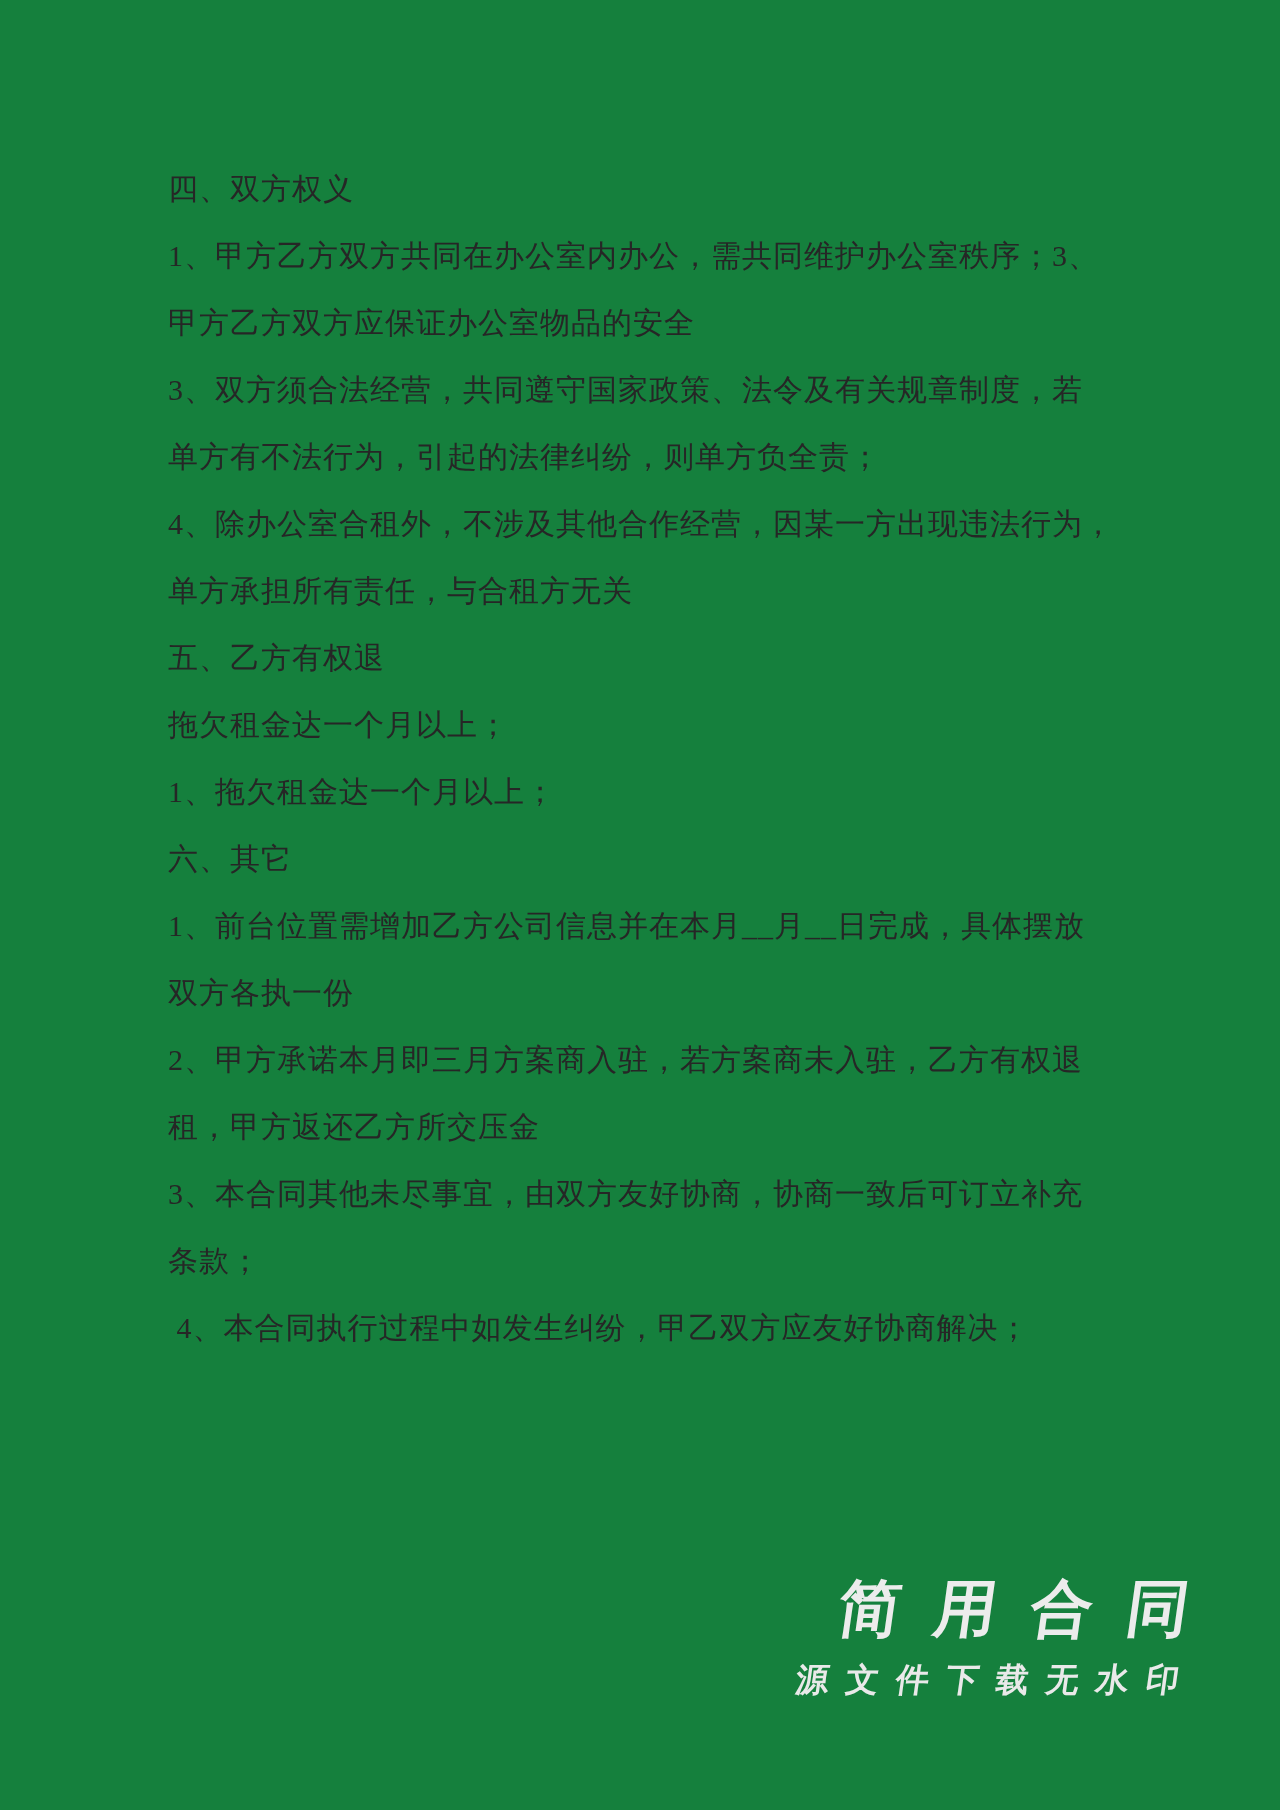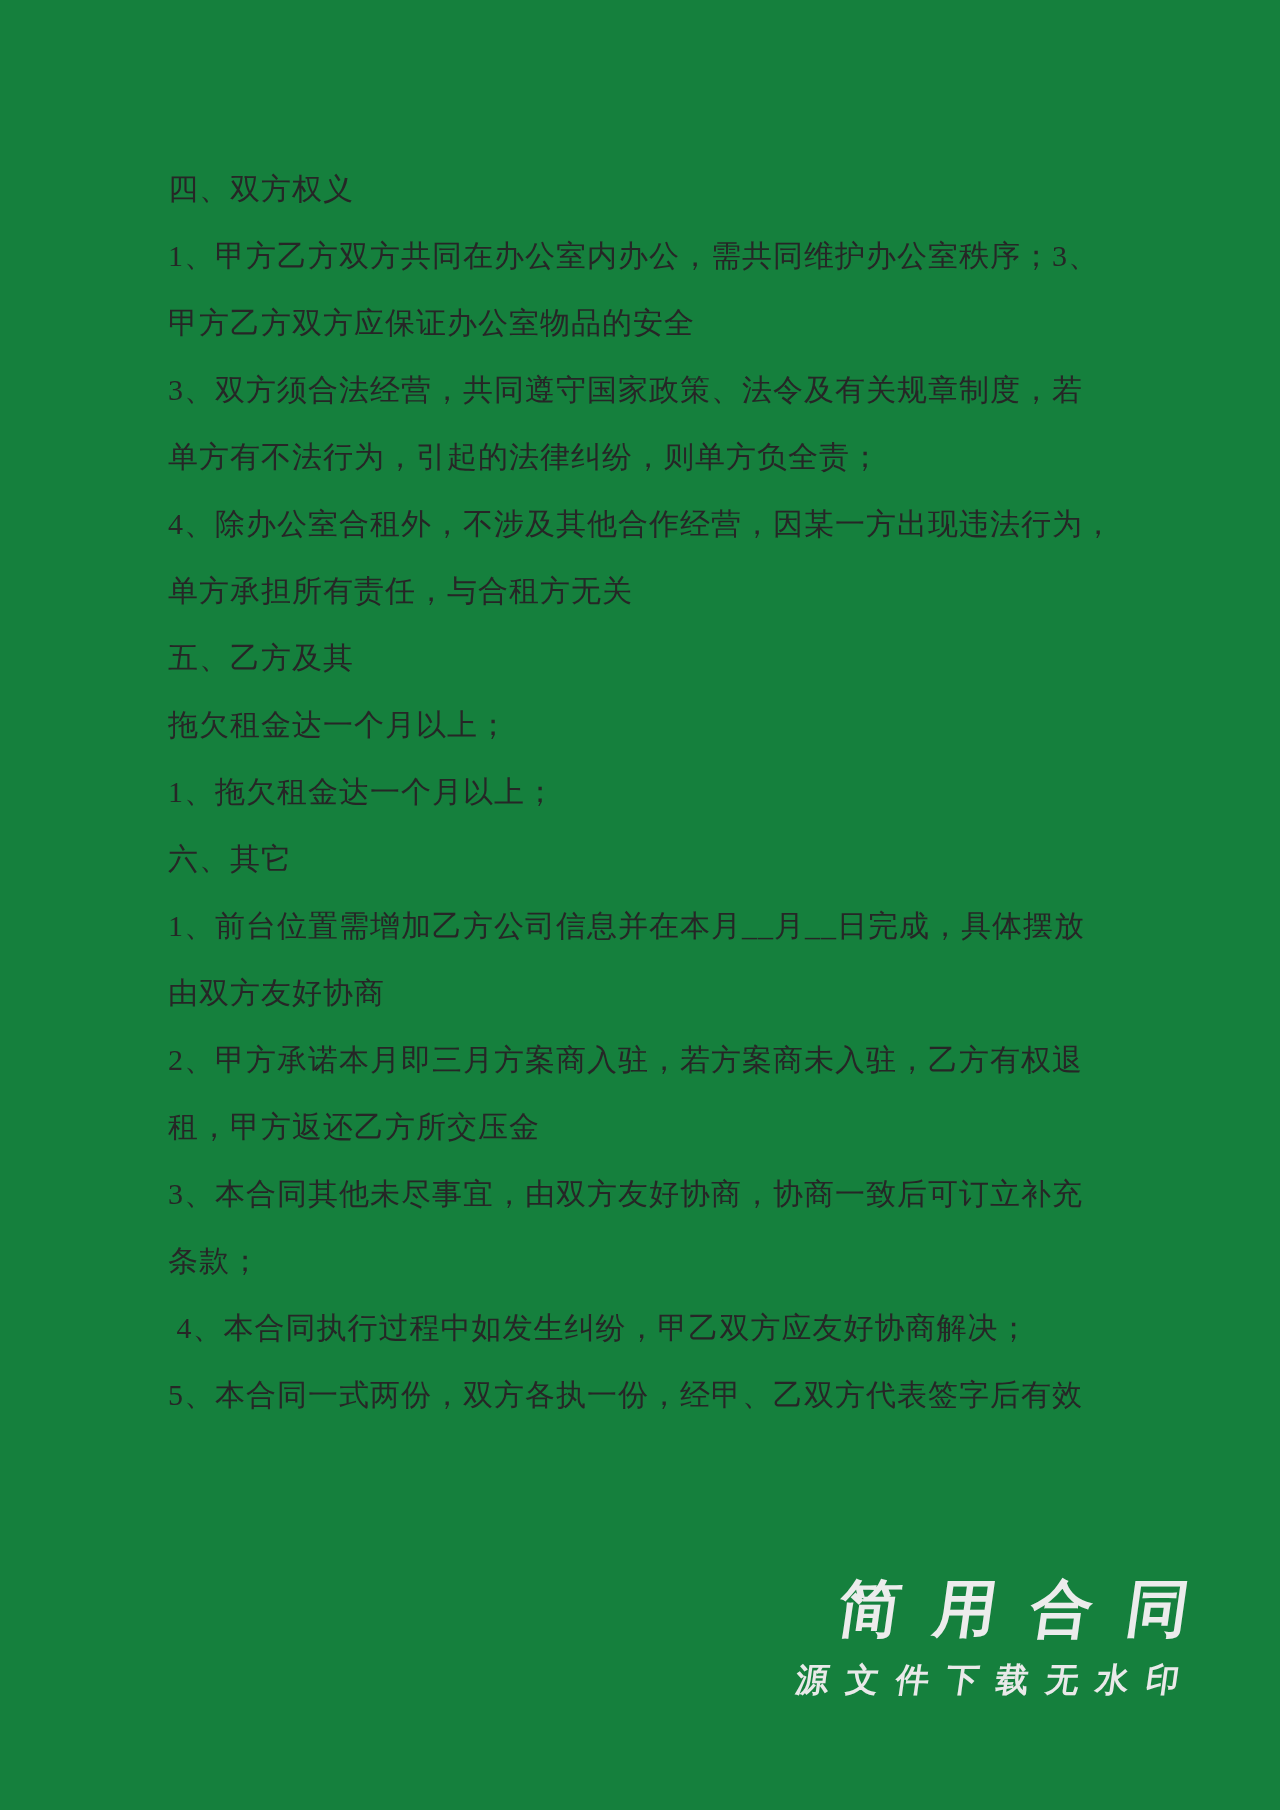--- a/index.html
+++ b/index.html
@@ -63,32 +63,31 @@
 <div class="page">
 
   <div class="content">
     <div class="doc-line">四、双方权义</div>
     <div class="doc-line">1、甲方乙方双方共同在办公室内办公，需共同维护办公室秩序；3、</div>
     <div class="doc-line">甲方乙方双方应保证办公室物品的安全</div>
     <div class="doc-line">3、双方须合法经营，共同遵守国家政策、法令及有关规章制度，若</div>
     <div class="doc-line">单方有不法行为，引起的法律纠纷，则单方负全责；</div>
     <div class="doc-line">4、除办公室合租外，不涉及其他合作经营，因某一方出现违法行为，</div>
     <div class="doc-line">单方承担所有责任，与合租方无关</div>
-    <div class="doc-line">五、乙方及其</div>
+    <div class="doc-line">五、乙方有权退</div>
     <div class="doc-line">拖欠租金达一个月以上；</div>
     <div class="doc-line">1、拖欠租金达一个月以上；</div>
     <div class="doc-line">六、其它</div>
     <div class="doc-line">1、前台位置需增加乙方公司信息并在本月__月__日完成，具体摆放</div>
-    <div class="doc-line">由双方友好协商</div>
+    <div class="doc-line">双方各执一份</div>
     <div class="doc-line">2、甲方承诺本月即三月方案商入驻，若方案商未入驻，乙方有权退</div>
     <div class="doc-line">租，甲方返还乙方所交压金</div>
     <div class="doc-line">3、本合同其他未尽事宜，由双方友好协商，协商一致后可订立补充</div>
     <div class="doc-line">条款；</div>
     <div class="doc-line"> 4、本合同执行过程中如发生纠纷，甲乙双方应友好协商解决；</div>
-    <div class="doc-line">5、本合同一式两份，双方各执一份，经甲、乙双方代表签字后有效</div>
   </div>
 
   <div class="watermark">
     <div class="wm-big">简用合同</div>
     <div class="wm-small">源文件下载无水印</div>
   </div>
 
 </div>
 
 </body></html>

